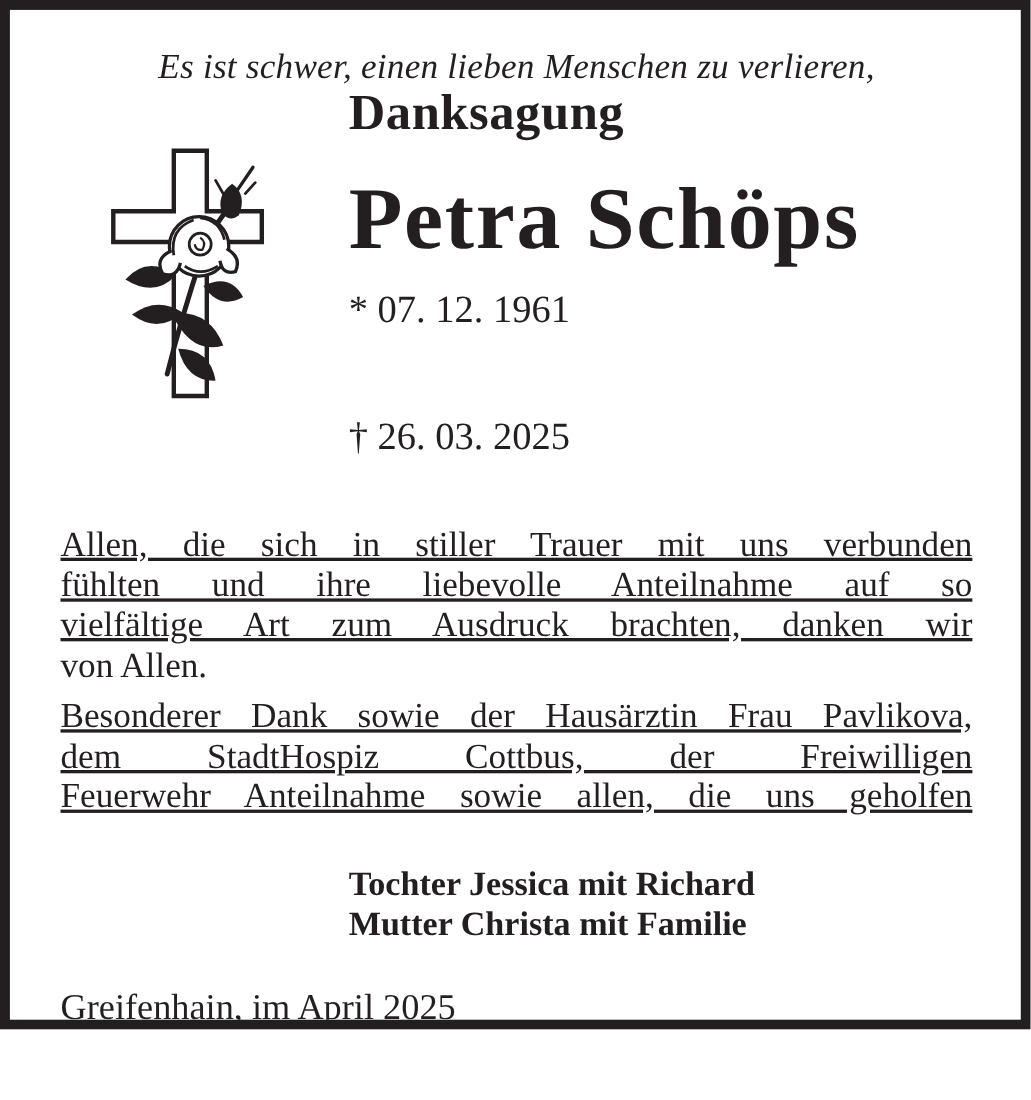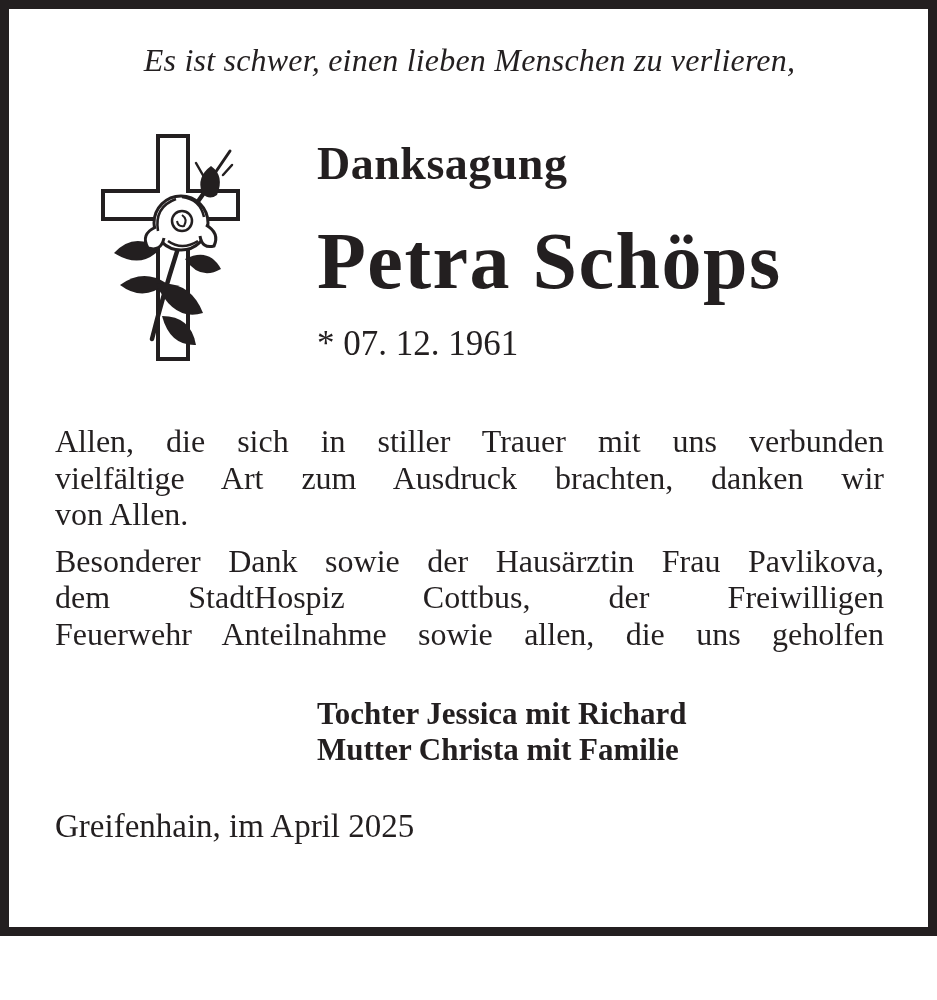--- a/index.html
+++ b/index.html
@@ -17,22 +17,21 @@
   .intro {
     margin-top: 33px;
     text-align: center;
     font-style: italic;
     font-size: 32px;
     line-height: 37px;
     letter-spacing: 0.2px;
   }
   .header {
     display: flex;
-    align-items: flex-end;
-    margin-top: 52px;
+    align-items: center;
   }
   .cross-art {
     width: 150px;
     height: 232px;
     margin-left: 41px;
     flex: none;
   }
   .head-text { margin-left: 71px; }
   .type-label {
     font-weight: bold;
@@ -56,21 +55,21 @@
     line-height: 1.1;
     white-space: nowrap;
     flex-direction: column;
   }
   .para {
     margin-top: 60px;
     font-size: 32px;
     line-height: 36.5px;
   }
   .para + .para { margin-top: 10px; }
-  .jl { text-align: justify; text-align-last: justify; }
+  .jl { text-align: justify; text-align-last: justify; text-decoration: underline; }
   .jl-last { text-align: left; text-align-last: left; }
   .signature {
     margin-top: 44px;
     margin-left: 262px;
     font-weight: bold;
     font-size: 31px;
     line-height: 36px;
   }
   .closing {
     margin-top: 40px;
@@ -112,26 +111,28 @@
       <path d="M72 110 Q86 120 102 110" fill="none" stroke="#231f20" stroke-width="2.5"></path>
       <circle cx="86" cy="90" r="10" fill="none" stroke="#231f20" stroke-width="2.5"></circle>
       <path d="M86 84 Q92 88 88 95 Q82 96 81 90" fill="none" stroke="#231f20" stroke-width="2"></path>
     </svg>
 
     <div class="head-text">
       <div class="type-label">Danksagung</div>
       <div class="deceased-name">Petra Schöps</div>
       <div class="dates">
         <span>* 07. 12. 1961</span>
+        <span>† 26. 03. 2025</span>
       </div>
     </div>
   </div>
 
   <div class="para">
     <div class="jl">Allen, die sich in stiller Trauer mit uns verbunden</div>
+    <div class="jl">fühlten und ihre liebevolle Anteilnahme auf so</div>
     <div class="jl">vielfältige Art zum Ausdruck brachten, danken wir</div>
     <div class="jl-last">von Allen.</div>
   </div>
 
   <div class="para">
     <div class="jl">Besonderer Dank sowie der Hausärztin Frau Pavlikova,</div>
     <div class="jl">dem StadtHospiz Cottbus, der Freiwilligen</div>
     <div class="jl">Feuerwehr Anteilnahme sowie allen, die uns geholfen</div>
   </div>
 

